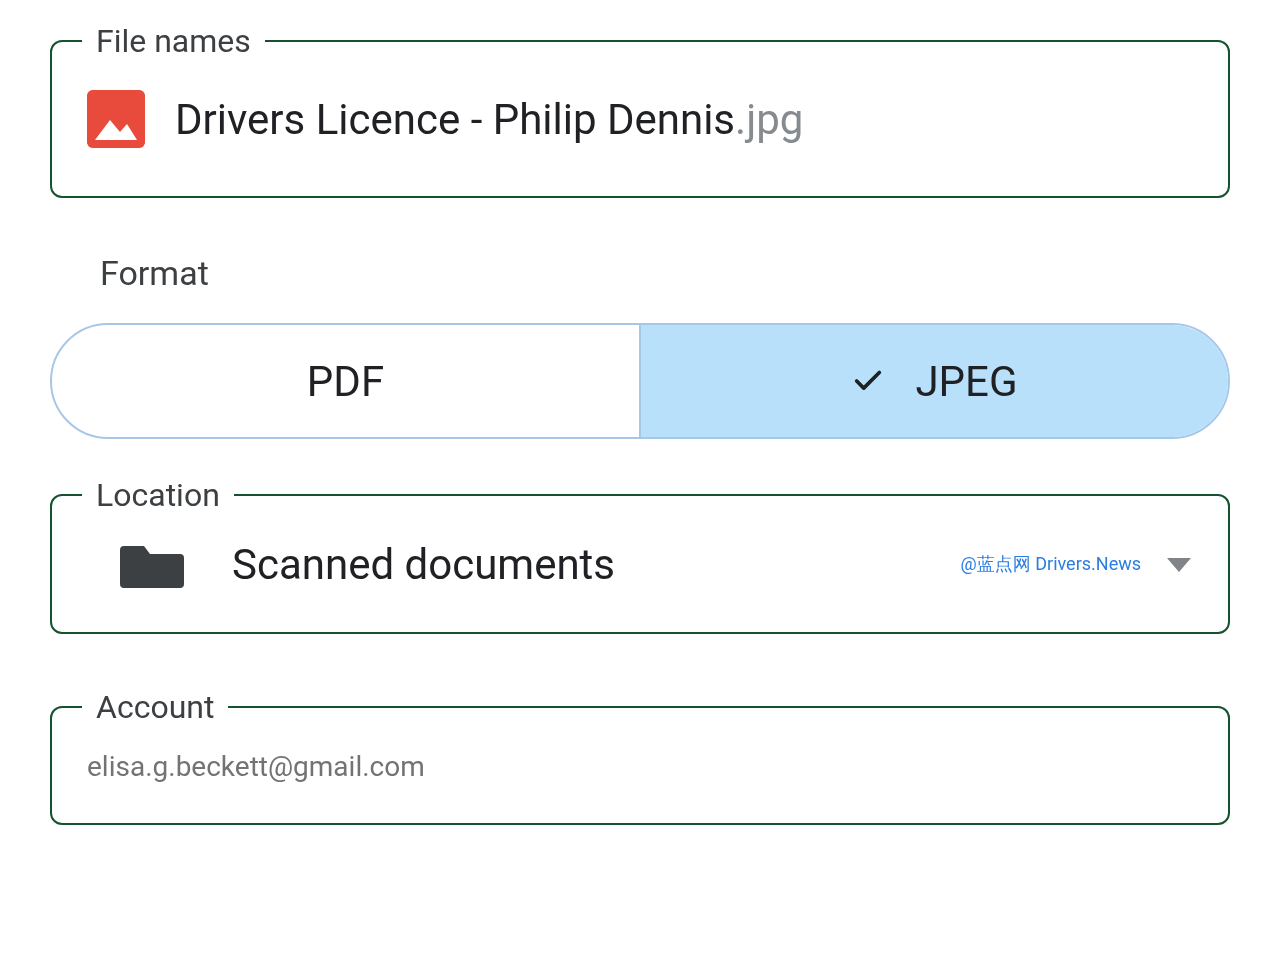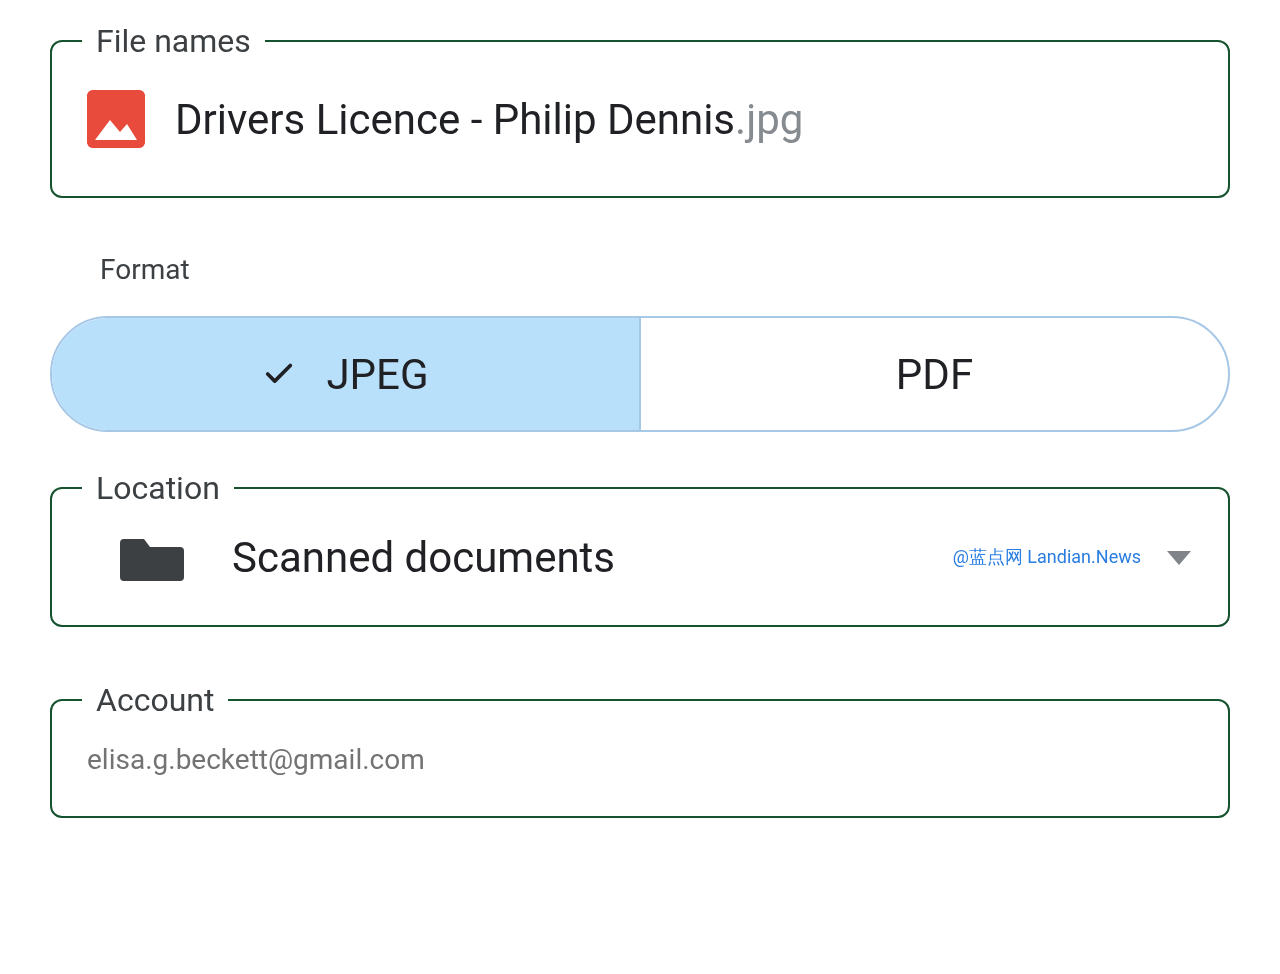--- a/index.html
+++ b/index.html
@@ -36,21 +36,21 @@
       width: 58px; height: 58px; background: #e84a3b; border-radius: 6px;
       display: flex; align-items: flex-end; justify-content: center;
       position: relative; overflow: hidden;
     }
     .file-icon svg { display:block; }
     .file-name { font-size: 42px; color: #202124; }
     .file-ext { color: #868b90; }
 
     
     .format-section { margin-bottom: 55px; }
-    .format-label { font-size: 28px; color: #3c4043; margin-left: 50px; margin-bottom: 30px; }
+    .format-label { font-size: 34px; color: #3c4043; margin-left: 50px; margin-bottom: 30px; }
     .segmented {
       display: flex; width: 100%;
       border: 2px solid #a7c7e7;
       border-radius: 999px;
       overflow: hidden;
       height: 116px;
     }
     .segment {
       flex: 1; display: flex; align-items: center; justify-content: center;
       font-size: 42px; color: #202124; cursor: pointer;
@@ -88,47 +88,47 @@
     </span>
     <span class="file-name">
       <span>Drivers Licence - Philip Dennis</span><span class="file-ext">.jpg</span>
     </span>
   </div>
 </div>
 
 <div class="format-section">
   <div class="format-label">Format</div>
   <div class="segmented">
+    <div class="segment">
+      <span>PDF</span>
+    </div>
     <div class="segment selected">
       <span class="check-icon">
         <svg width="34" height="34" viewBox="0 0 24 24">
             <path d="M20 6L9 17l-5-5" fill="none" stroke="#202124" stroke-width="2.6" stroke-linecap="round" stroke-linejoin="round"></path>
           </svg>
       </span>
       <span>JPEG</span>
-    </div>
-    <div class="segment">
-      <span>PDF</span>
     </div>
   </div>
 </div>
 
 <div class="field-box location-box">
   <div class="field-legend">Location</div>
   <div class="location-row">
     <div class="location-left">
       <span class="folder-icon">
         <svg width="64" height="52" viewBox="0 0 64 52">
           <path d="M4 8 h20 l6 8 h30 a4 4 0 0 1 4 4 v26 a4 4 0 0 1 -4 4 H4 a4 4 0 0 1 -4 -4 V12 a4 4 0 0 1 4 -4 z" fill="#3c4043"></path>
         </svg>
       </span>
       <span class="location-name">Scanned documents</span>
     </div>
     <div class="location-right">
-      <span class="watermark">@蓝点网 Landian.News</span>
+      <span class="watermark">@蓝点网 Drivers.News</span>
       <span class="dropdown-caret">
         <svg width="28" height="20" viewBox="0 0 28 20">
             <polygon points="2,4 26,4 14,18" fill="#808388"></polygon>
           </svg>
       </span>
     </div>
   </div>
 </div>
 
 <div class="field-box account-box">

